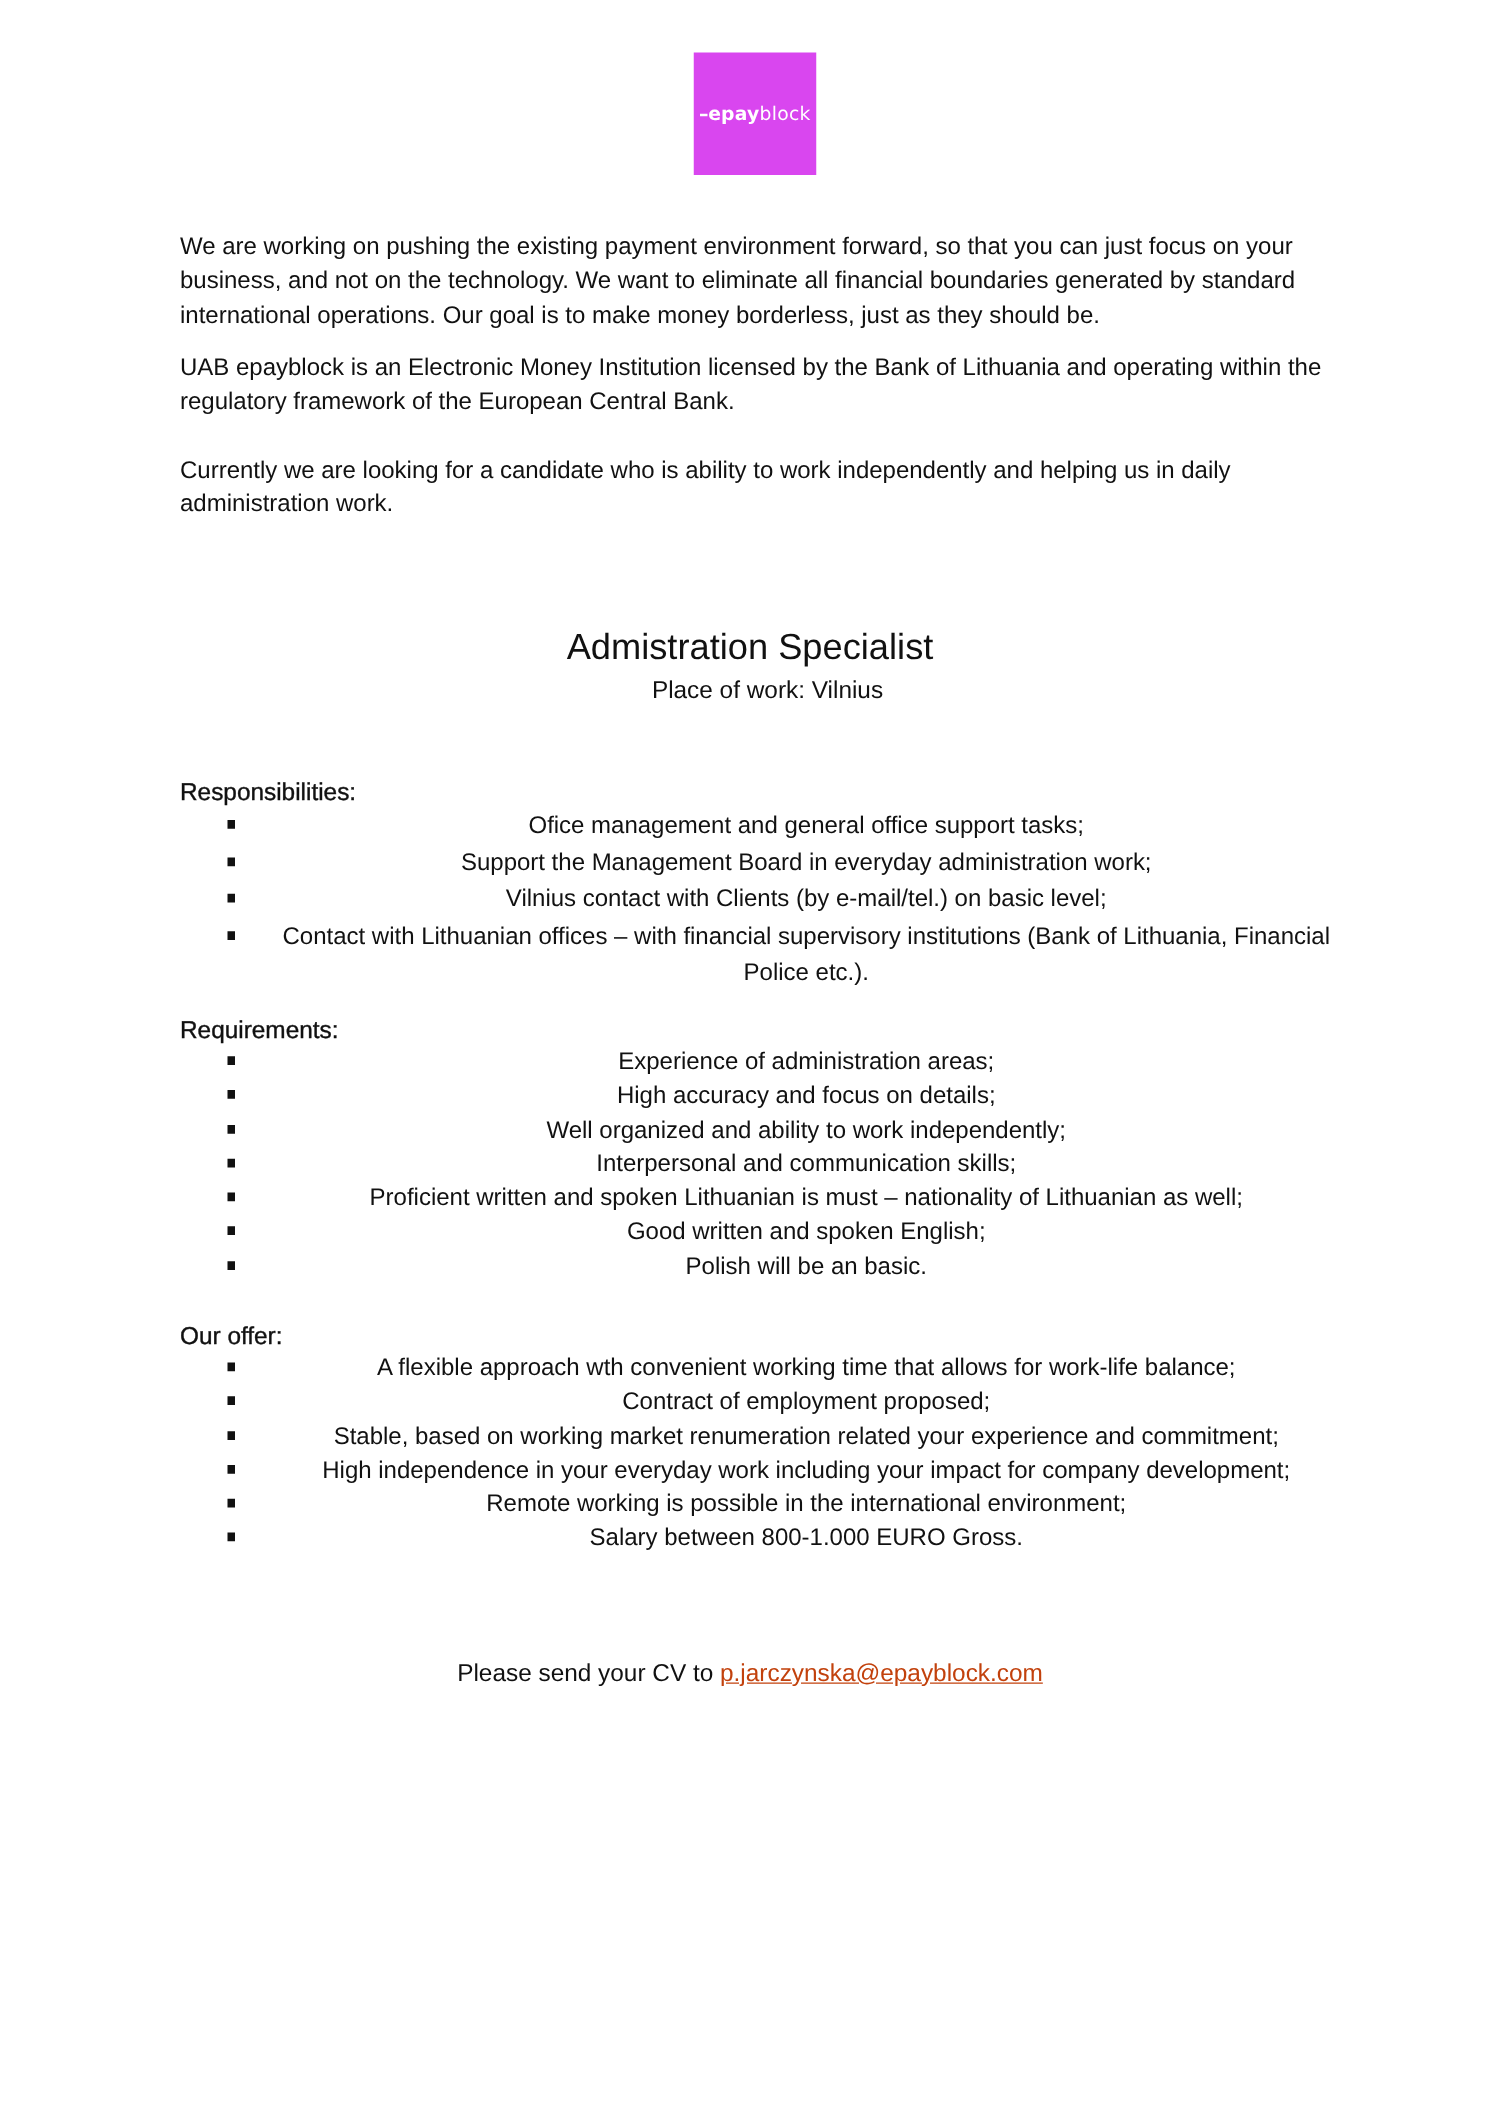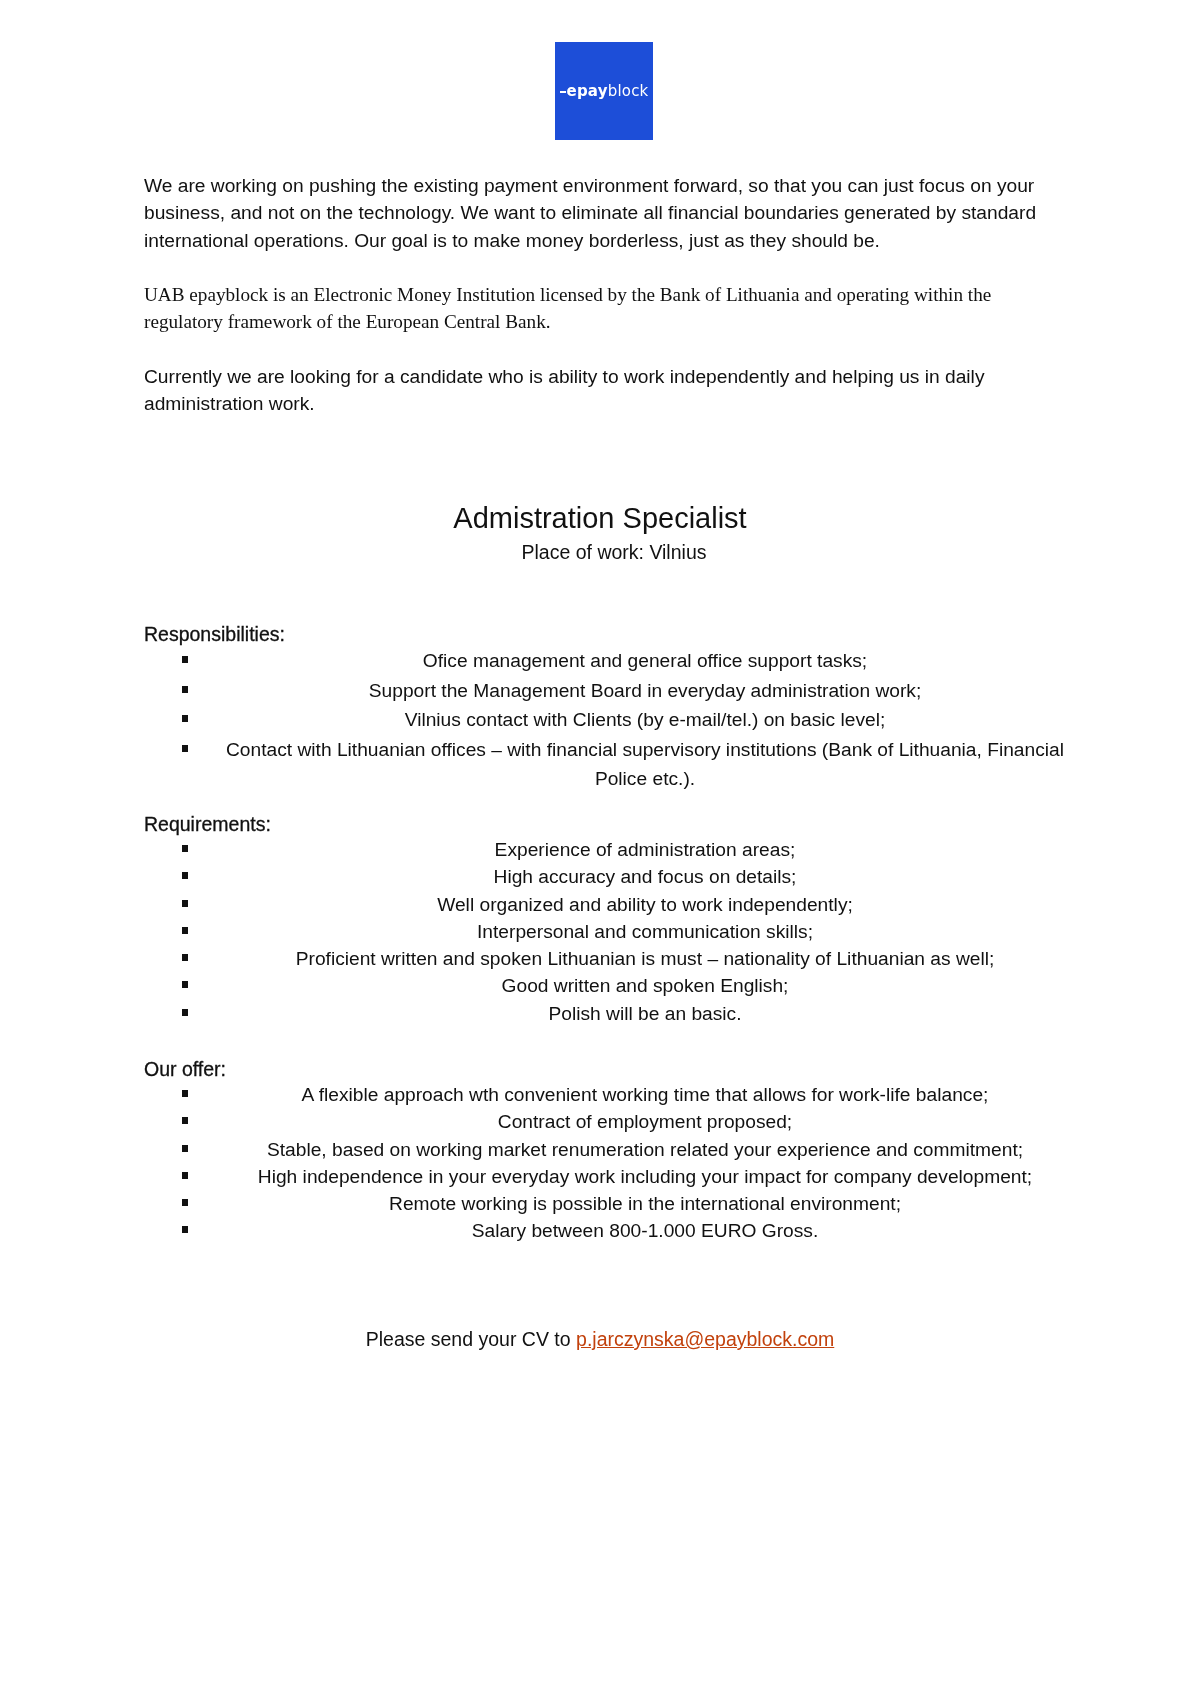--- a/index.html
+++ b/index.html
@@ -1,28 +1,28 @@
 <!DOCTYPE html>
 <html><head>
 <meta charset="utf-8">
 <style>
   html, body { margin: 0; padding: 0; background: #ffffff; }
   body { width: 1200px; height: 1697px; position: relative; overflow: hidden;
          font-family: "Liberation Sans", "DejaVu Sans", sans-serif; color: #111; }
   .logo { position: absolute; left: 555px; top: 42px; width: 98px; height: 98px;
-          background: #1d4ed8; display: flex; align-items: center; justify-content: center; }
+          background: #d946ef; display: flex; align-items: center; justify-content: center; }
   .logo .wordmark { color: #ffffff; font-weight: bold; font-size: 15px; letter-spacing: 0.2px;
                     font-family: "DejaVu Sans", sans-serif; }
   .logo .wordmark .dash { display: inline-block; width: 6px; height: 2px; background: #fff;
                           vertical-align: middle; margin-right: 1px; }
   .logo .wordmark .light { font-weight: normal; }
   .content { position: absolute; left: 144px; width: 930px; }
   p.para { margin: 0; font-size: 19.2px; line-height: 27.3px; }
-  .p1 { top: 172px; }
-  .p2 { top: 281px; font-family: Liberation Serif, serif; }
+  .p1 { top: 184px; }
+  .p2 { top: 281px; }
   .p3 { top: 363px; }
   .title-block { position: absolute; left: 0; width: 1200px; text-align: center; }
   .title { top: 500px; font-size: 29px; line-height: 36px; }
   .subtitle { top: 540px; font-size: 19.5px; line-height: 24px; padding-left: 14px; }
   .section { position: absolute; left: 144px; width: 930px; }
   .section h3 { margin: 0; font-size: 19.5px; font-weight: normal; line-height: 24px;
                 -webkit-text-stroke: 0.3px #111; }
   .section ul { list-style: none; margin: 0; padding: 0; text-align: center; }
   .section li { position: relative; padding-left: 72px; font-size: 19.2px; }
   .section li .bullet { position: absolute; left: 38px; top: 10px; width: 6px; height: 7px; background: #111; }

